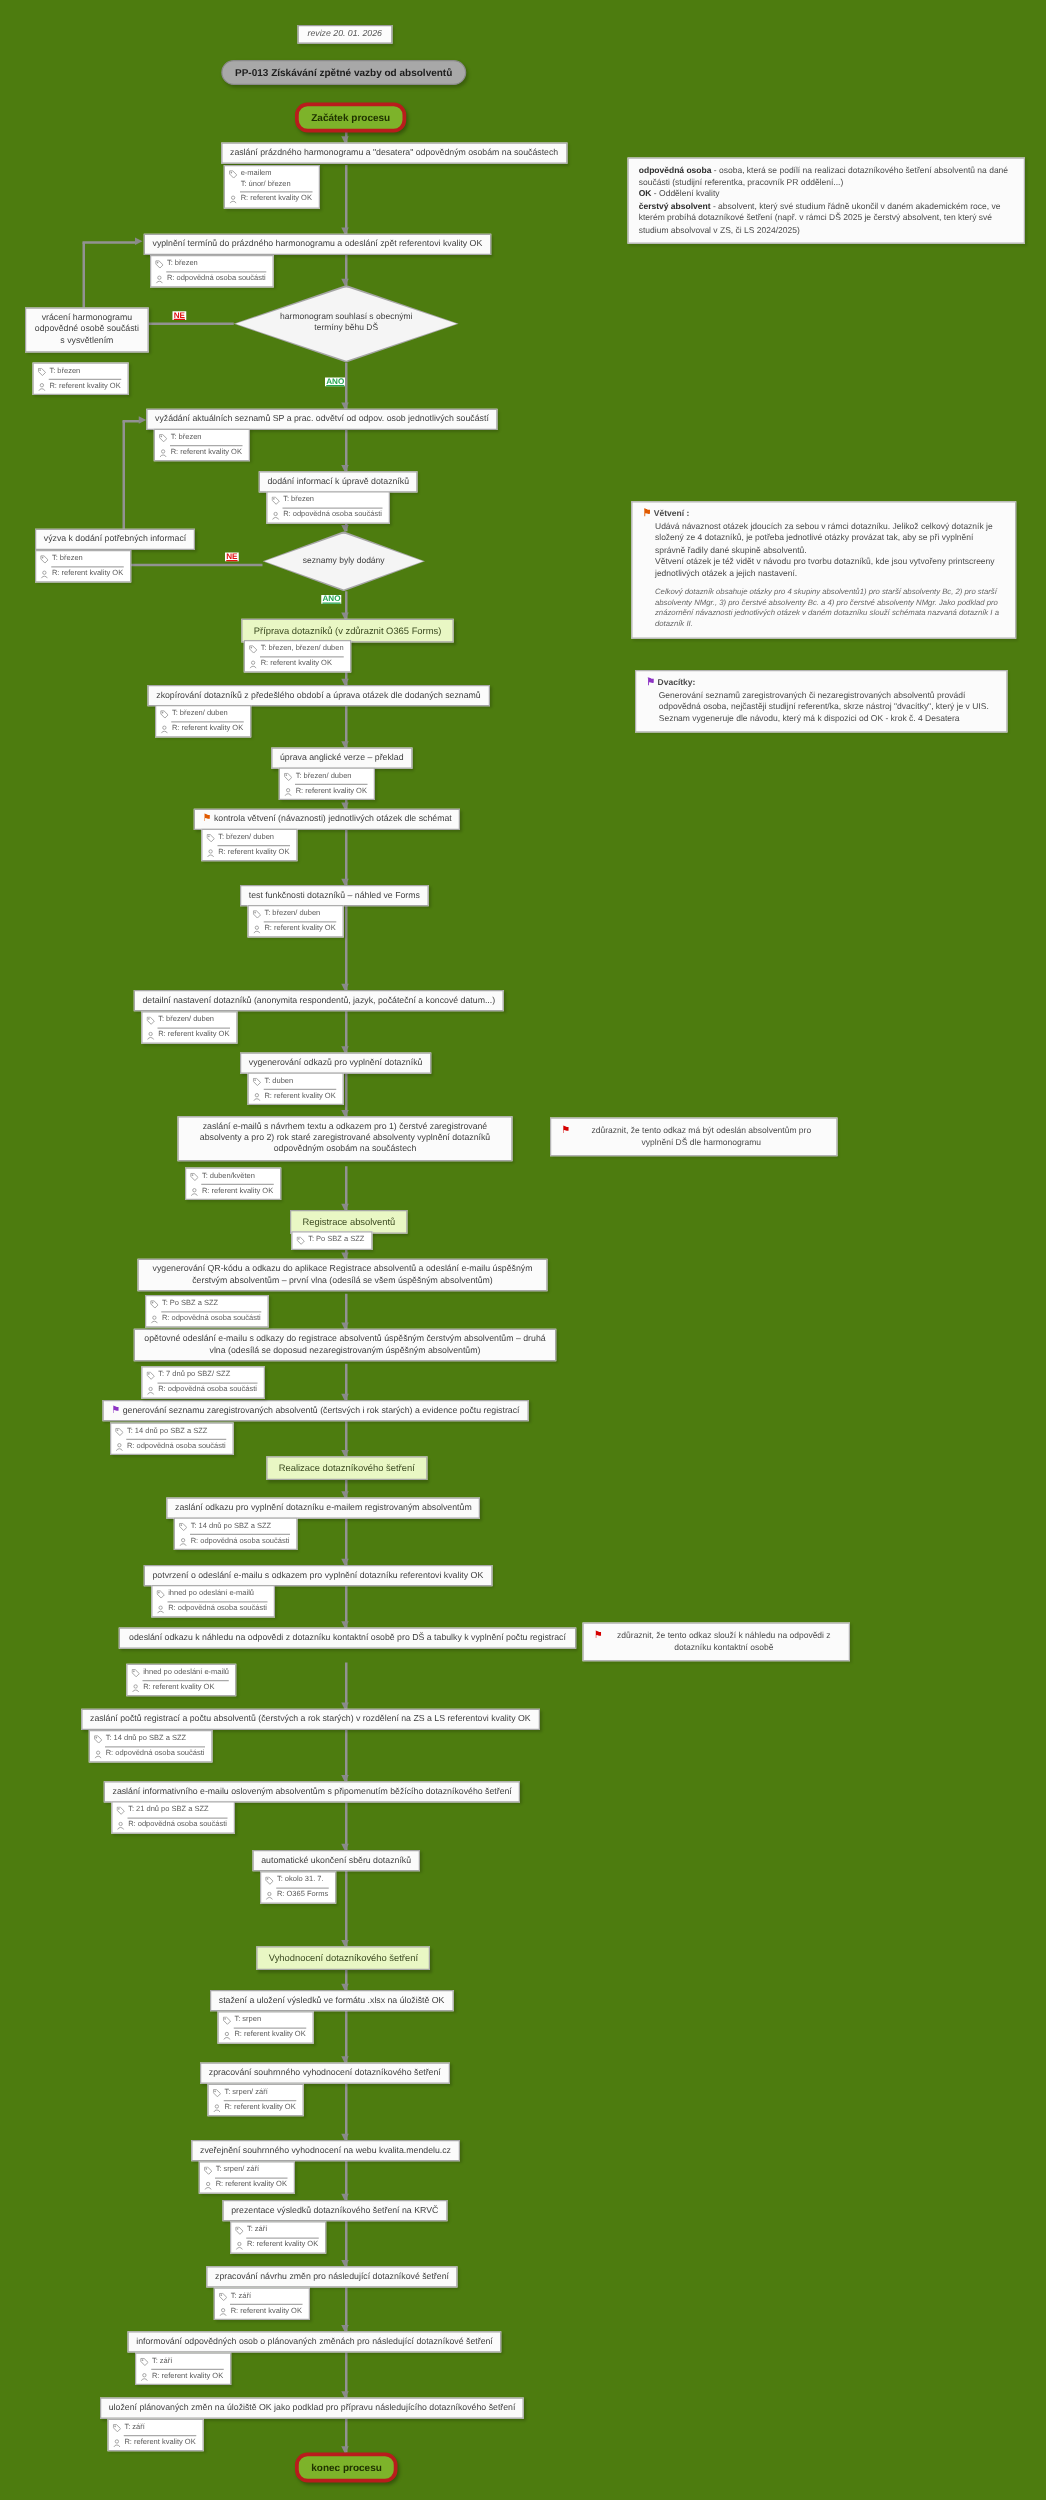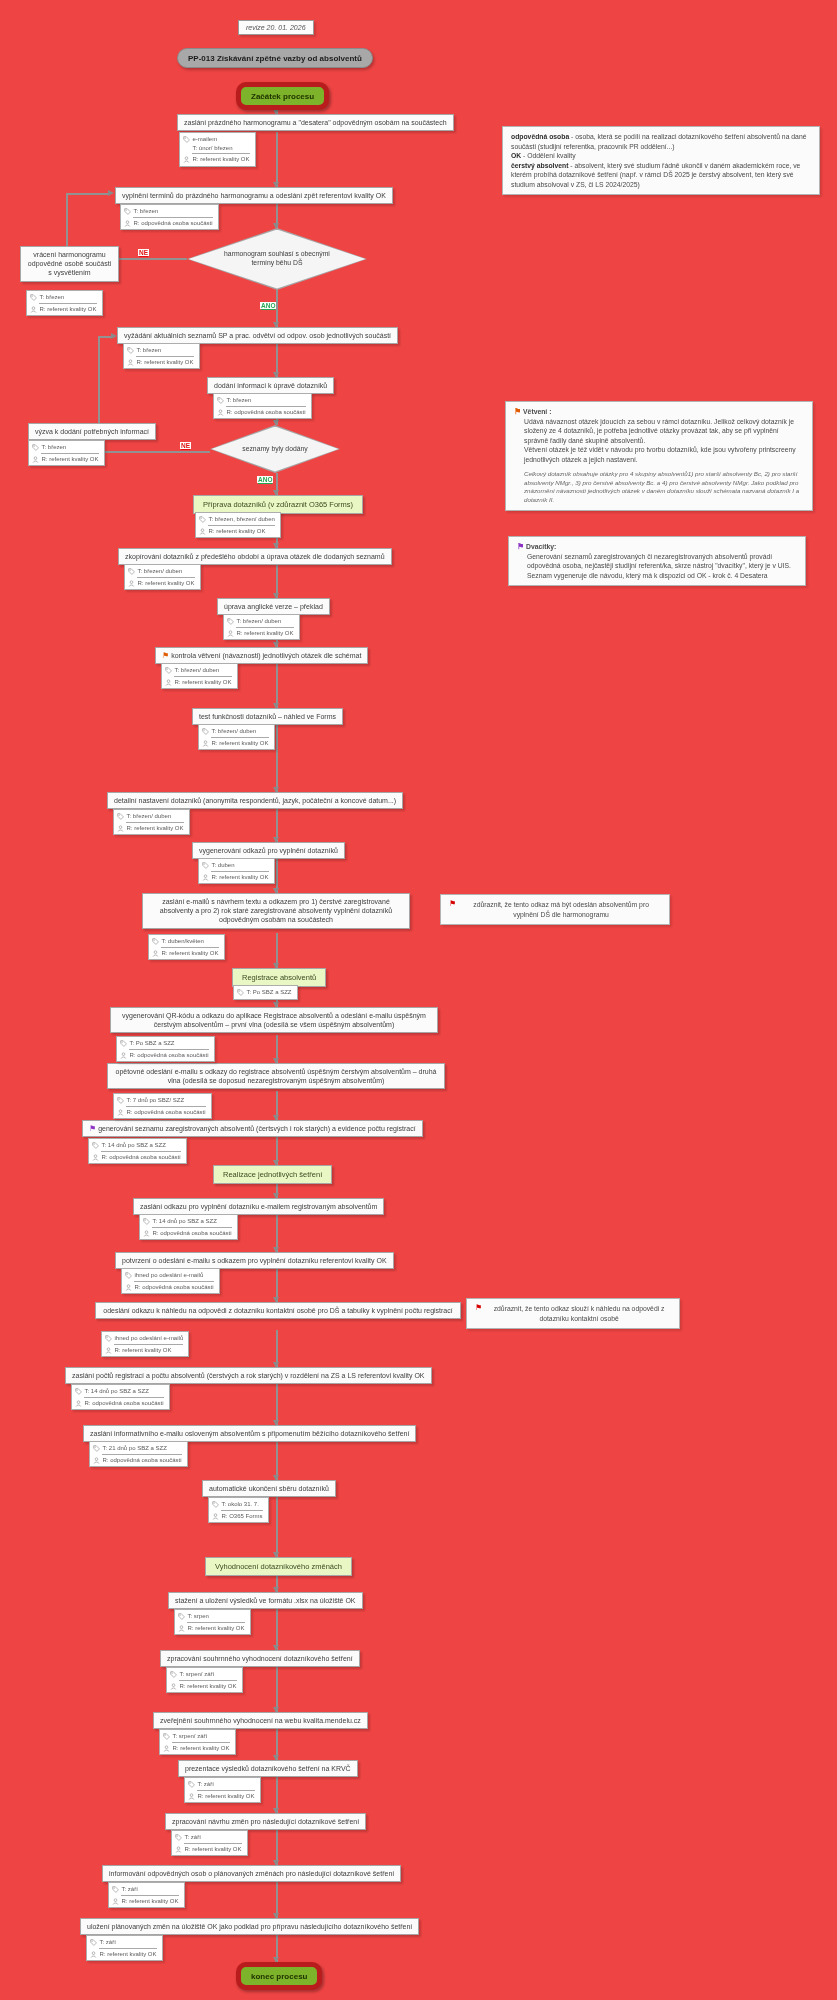--- a/index.html
+++ b/index.html
@@ -1,37 +1,37 @@
 <!DOCTYPE html>
 <html><head>
 <meta charset="utf-8">
 <style>
   html,body{margin:0;padding:0;background:#fff;}
-  #canvas{position:relative;width:837px;height:2000px;background:#ef4444;overflow:hidden;
+  #canvas{position:relative;width:837px;height:2000px;background:#4d7c0f;overflow:hidden;
           font-family:"Liberation Sans", sans-serif;}
   
   .vconn{position:absolute;width:1.5px;background:#929292;z-index:1;}
   .vconn::after{content:"";position:absolute;bottom:-1px;left:-2.6px;width:0;height:0;
     border-left:3.4px solid transparent;border-right:3.4px solid transparent;border-top:6px solid #8a8a8a;}
   .hline{position:absolute;height:1.5px;background:#929292;z-index:1;}
   .vline{position:absolute;width:1.5px;background:#929292;z-index:1;}
   .ah{position:absolute;width:0;height:0;z-index:1;}
   .ah-left{border-top:3.4px solid transparent;border-bottom:3.4px solid transparent;border-right:6px solid #8a8a8a;}
   .ah-right{border-top:3.4px solid transparent;border-bottom:3.4px solid transparent;border-left:6px solid #8a8a8a;}
   .ah-up{border-left:3.4px solid transparent;border-right:3.4px solid transparent;border-bottom:6px solid #8a8a8a;}
   
   .box{position:absolute;background:#fbfbfb;border:1px solid #a6a6a6;color:#3d3d3d;font-size:7px;
        line-height:1.32;padding:3px 6px;text-align:center;box-shadow:1.5px 1.5px 2px rgba(0,0,0,.18);
        z-index:2;white-space:nowrap;}
   .box.wrap{white-space:normal;}
   .phase{position:absolute;background:#e9f7c4;border:1px solid #a6a6a6;color:#3b4a20;font-size:7.5px;
        padding:4px 9px;z-index:2;white-space:nowrap;box-shadow:1.5px 2px 2px rgba(0,0,0,.2);}
   .pill{position:absolute;border-radius:10px;font-weight:bold;font-size:8px;display:flex;align-items:center;
        justify-content:center;z-index:2;white-space:nowrap;padding:0 10px;height:18px;}
-  .pill.green{background:#7db32a;border:5px solid #b91c1c;color:#203300;box-shadow:1.5px 2px 3px rgba(0,0,0,.3);}
+  .pill.green{background:#7db32a;border:3px solid #b91c1c;color:#203300;box-shadow:1.5px 2px 3px rgba(0,0,0,.3);}
   .pill.gray{background:#a8a8a8;border:1px solid #8a8a8a;color:#1c1c1c;box-shadow:1.5px 2px 3px rgba(0,0,0,.25);}
   .rev{position:absolute;border:1px solid #9a9a9a;background:#fcfcfc;font-style:italic;font-size:7px;color:#555;
        padding:3px 7px;box-shadow:1.5px 1.5px 2px rgba(0,0,0,.15);z-index:2;white-space:nowrap;}
   .diamond{position:absolute;z-index:2;clip-path:polygon(50% 0,100% 50%,50% 100%,0 50%);
        background:#a6a6a6;display:flex;align-items:center;justify-content:center;}
   .diamond .inner{clip-path:polygon(50% 0,100% 50%,50% 100%,0 50%);background:#f5f5f5;
        width:calc(100% - 3px);height:calc(100% - 3px);display:flex;align-items:center;justify-content:center;
        text-align:center;font-size:6.8px;color:#3d3d3d;line-height:1.3;}
   .diamond .inner span{display:block;width:64%;}
   
@@ -439,21 +439,21 @@
       </div>
     <div class="sep"></div>
     <div class="mrow">
         <svg class="ic">
           <use href="#i-person"></use>
         </svg>
         <span>R: odpovědná osoba součásti</span>
       </div>
   </div>
 
-  <div class="phase" style="left:213px;top:1165px">Realizace jednotlivých šetření</div>
+  <div class="phase" style="left:213px;top:1165px">Realizace dotazníkového šetření</div>
 
   <div class="box" style="left:133px;top:1198px">zaslání odkazu pro vyplnění dotazníku e-mailem registrovaným absolventům</div>
   <div class="meta" style="left:139px;top:1214px">
     <div class="mrow">
         <svg class="ic">
           <use href="#i-tag"></use>
         </svg>
         <span>T: 14 dnů po SBZ a SZZ</span>
       </div>
     <div class="sep"></div>
@@ -547,21 +547,21 @@
       </div>
     <div class="sep"></div>
     <div class="mrow">
         <svg class="ic">
           <use href="#i-person"></use>
         </svg>
         <span>R: O365 Forms</span>
       </div>
   </div>
 
-  <div class="phase" style="left:205px;top:1557px">Vyhodnocení dotazníkového změnách</div>
+  <div class="phase" style="left:205px;top:1557px">Vyhodnocení dotazníkového šetření</div>
 
   <div class="box" style="left:168px;top:1592px">stažení a uložení výsledků ve formátu .xlsx na úložiště OK</div>
   <div class="meta" style="left:174px;top:1609px">
     <div class="mrow">
         <svg class="ic">
           <use href="#i-tag"></use>
         </svg>
         <span>T: srpen</span>
       </div>
     <div class="sep"></div>

